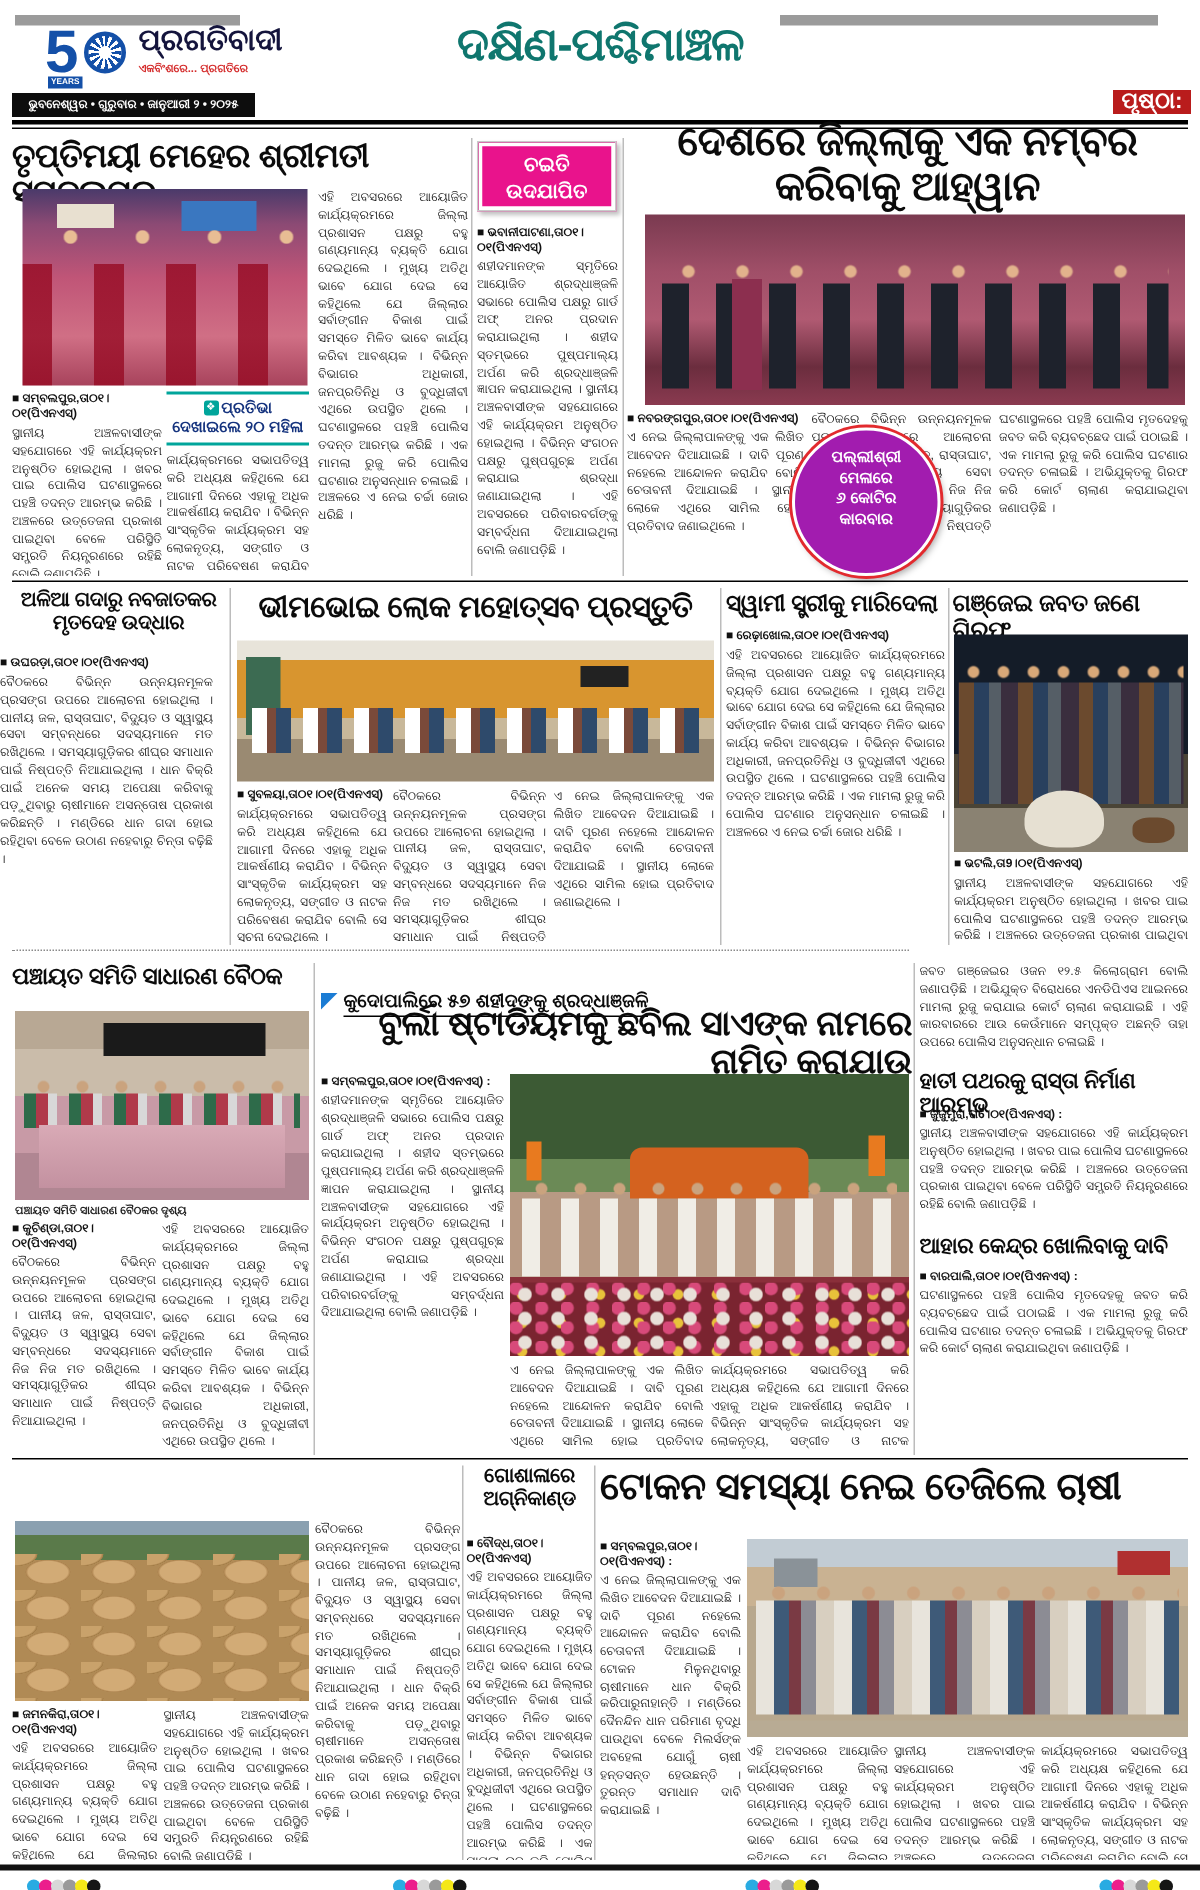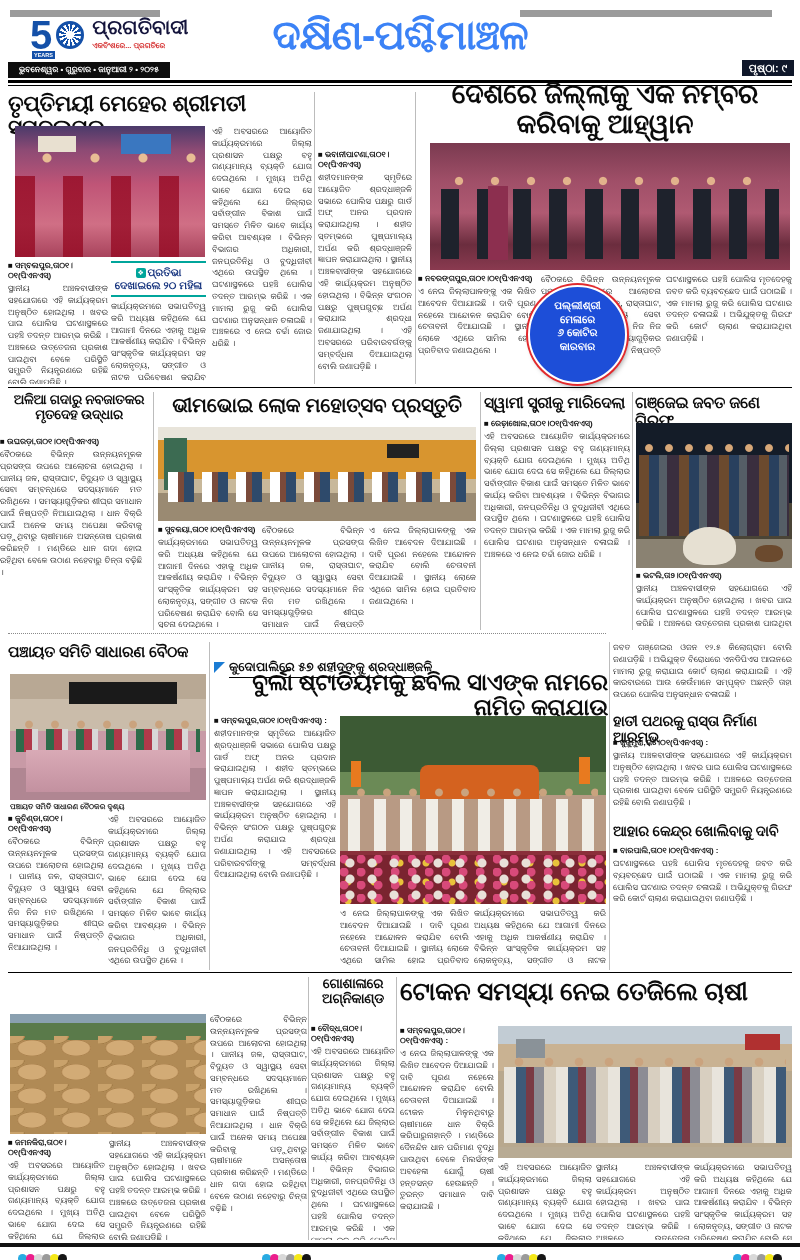--- a/index.html
+++ b/index.html
@@ -12,41 +12,41 @@
   .dl { font-weight:700; font-size:8px; color:#101010; margin-bottom:2px; }
   .bt { font-size:8.3px; line-height:1.42; color:#242424; text-align:justify; }
   .col { overflow:hidden; }
   .vr { width:1px; background:#bcbcbc; }
   .hr1 { height:1px; background:#000; }
   .dotr { height:0; border-top:1px dotted #8a8a8a; }
   .photo { overflow:hidden; }
   .photo > div { position:absolute; }
   
   .graybar { background:#9b9b9b; height:7px; }
-  .edition-title { font-weight:700; color:#3b82f6; font-size:41px; letter-spacing:-1px; }
+  .edition-title { font-weight:700; color:#0f766e; font-size:31px; letter-spacing:-1px; }
   .datebar { background:#0d0d0d; color:#fff; font-size:8px; font-weight:700; line-height:16px; text-align:center; }
-  .pagebox { background:#0f172a; color:#fff; font-size:11px; font-weight:700; line-height:16px; text-align:center; }
+  .pagebox { background:#b91c1c; color:#fff; font-size:15px; font-weight:700; line-height:16px; text-align:center; }
   .logo-row { display:flex; align-items:flex-start; gap:4px; }
   .logo-five { font-size:40px; font-weight:700; color:#1450a8; line-height:0.9; }
   .emblem { width:28px; height:28px; border-radius:50%; margin-top:4px;
             background: radial-gradient(circle at center,#ffffff 0 4px, transparent 4.5px),
                         repeating-conic-gradient(#1450a8 0 14deg,#ffffff 14deg 28deg);
             border:3px solid #1450a8; }
   .logo-name { font-size:20px; font-weight:700; color:#14143c; line-height:1; }
   .logo-tag { font-size:7.5px; color:#d42a2a; font-weight:700; margin-top:3px; }
   .years-chip { background:#1450a8; color:#fff; font-size:5.5px; font-weight:700; padding:1px 2px; display:inline-block; }
   .mast-rule { border-top:3px solid #000; border-bottom:1px solid #000; height:6px; }
   
   .pinkbox { background:#e9138c; border:1px solid #c9c9c9; box-shadow: inset 0 0 0 2.5px #fff, 2px 2px 3px rgba(0,0,0,.25);
              color:#fff; font-weight:700; font-size:13.5px; line-height:1.3; text-align:center; padding-top:6px; }
   .tealbox { border-top:2.5px solid #00a59b; border-bottom:2.5px solid #00a59b; padding:3px 1px;
              color:#15337e; font-weight:700; font-size:10.5px; line-height:1.25; text-align:center; }
   .teal-ico { display:inline-block; width:10px; height:10px; background:#00a59b; color:#fff; font-size:7px; line-height:10px;
               border-radius:2px; margin-right:2px; vertical-align:middle; }
-  .redcircle { width:99px; height:99px; border-radius:50%; background:#1d4ed8; border:2.5px solid #fff;
+  .redcircle { width:99px; height:99px; border-radius:50%; background:#a21caf; border:2.5px solid #fff;
                box-shadow:0 0 0 2px #e22a2e, 2px 3px 5px rgba(0,0,0,.35);
                color:#fff; font-weight:700; font-size:10.5px; line-height:1.3; text-align:center; padding-top:12px; z-index:5; }
   .kick { display:flex; align-items:flex-start; gap:4px; }
   .kick-tri { width:0; height:0; border-left:11px solid #1b7cd4; border-bottom:11px solid transparent; margin-top:2px; }
   .kick-txt { font-size:12.5px; font-weight:700; color:#0b0b0b; border-bottom:1.5px solid #000; padding-bottom:2px; }
   .caption { font-size:7.5px; font-weight:700; color:#222; }
   
   .footbar { background:#111; }
   .regdot { display:inline-block; width:9px; height:9px; border-radius:50%; margin-right:-1px; }
   .d-c { background:#29abe2; } .d-m { background:#ec1e8c; } .d-lg { background:#d8d8d8; }
@@ -104,20 +104,24 @@
     <div class="bt">ସ୍ଥାନୀୟ ଅଞ୍ଚଳବାସୀଙ୍କ ସହଯୋଗରେ ଏହି କାର୍ଯ୍ୟକ୍ରମ ଅନୁଷ୍ଠିତ ହୋଇଥିଲା । ଖବର ପାଇ ପୋଲିସ ଘଟଣାସ୍ଥଳରେ ପହଞ୍ଚି ତଦନ୍ତ ଆରମ୍ଭ କରିଛି । ଅଞ୍ଚଳରେ ଉତ୍ତେଜନା ପ୍ରକାଶ ପାଇଥିବା ବେଳେ ପରିସ୍ଥିତି ସମ୍ପ୍ରତି ନିୟନ୍ତ୍ରଣରେ ରହିଛି ବୋଲି ଜଣାପଡ଼ିଛି ।</div>
   </div>
 
   <div class="abs tealbox" style="left:111px;top:261px;width:95px;">
     <span class="teal-ico">❖</span><span>ପ୍ରତିଭା ଦେଖାଇଲେ ୨୦ ମହିଳା</span>
   </div>
   <div class="abs col bt" style="left:111px;top:301px;width:95px;height:83px;">କାର୍ଯ୍ୟକ୍ରମରେ ସଭାପତିତ୍ୱ କରି ଅଧ୍ୟକ୍ଷ କହିଥିଲେ ଯେ ଆଗାମୀ ଦିନରେ ଏହାକୁ ଅଧିକ ଆକର୍ଷଣୀୟ କରାଯିବ । ବିଭିନ୍ନ ସାଂସ୍କୃତିକ କାର୍ଯ୍ୟକ୍ରମ ସହ ଲୋକନୃତ୍ୟ, ସଙ୍ଗୀତ ଓ ନାଟକ ପରିବେଷଣ କରାଯିବ ବୋଲି ସେ ସୂଚନା ଦେଇଥିଲେ ।</div>
 
   <div class="abs vr" style="left:314px;top:92px;height:292px;"></div>
 
+  <div class="abs pinkbox" style="left:318px;top:94px;width:93px;height:47px;">
+    <div>ଚଇତି</div>
+    <div>ଉଦଯାପିତ</div>
+  </div>
   <div class="abs col" style="left:318px;top:150px;width:94px;height:234px;">
     <div class="dl">■ ଭବାନୀପାଟଣା,ତା୦୧।୦୧(ପିଏନଏସ୍)</div>
     <div class="bt">ଶହୀଦମାନଙ୍କ ସ୍ମୃତିରେ ଆୟୋଜିତ ଶ୍ରଦ୍ଧାଞ୍ଜଳି ସଭାରେ ପୋଲିସ ପକ୍ଷରୁ ଗାର୍ଡ ଅଫ୍ ଅନର ପ୍ରଦାନ କରାଯାଇଥିଲା । ଶହୀଦ ସ୍ତମ୍ଭରେ ପୁଷ୍ପମାଲ୍ୟ ଅର୍ପଣ କରି ଶ୍ରଦ୍ଧାଞ୍ଜଳି ଜ୍ଞାପନ କରାଯାଇଥିଲା । ସ୍ଥାନୀୟ ଅଞ୍ଚଳବାସୀଙ୍କ ସହଯୋଗରେ ଏହି କାର୍ଯ୍ୟକ୍ରମ ଅନୁଷ୍ଠିତ ହୋଇଥିଲା । ବିଭିନ୍ନ ସଂଗଠନ ପକ୍ଷରୁ ପୁଷ୍ପଗୁଚ୍ଛ ଅର୍ପଣ କରାଯାଇ ଶ୍ରଦ୍ଧା ଜଣାଯାଇଥିଲା । ଏହି ଅବସରରେ ପରିବାରବର୍ଗଙ୍କୁ ସମ୍ବର୍ଦ୍ଧନା ଦିଆଯାଇଥିଲା ବୋଲି ଜଣାପଡ଼ିଛି ।</div>
   </div>
 
   <div class="abs vr" style="left:415px;top:92px;height:292px;"></div>
 
   <div class="abs hl center" style="left:418px;top:80px;width:374px;font-size:27px;">ଦେଶରେ ଜିଲ୍ଲାକୁ ଏକ ନମ୍ବର କରିବାକୁ ଆହ୍ୱାନ</div>
 
   <div class="abs photo ph-officials" style="left:430px;top:143px;width:360px;height:127px;">

